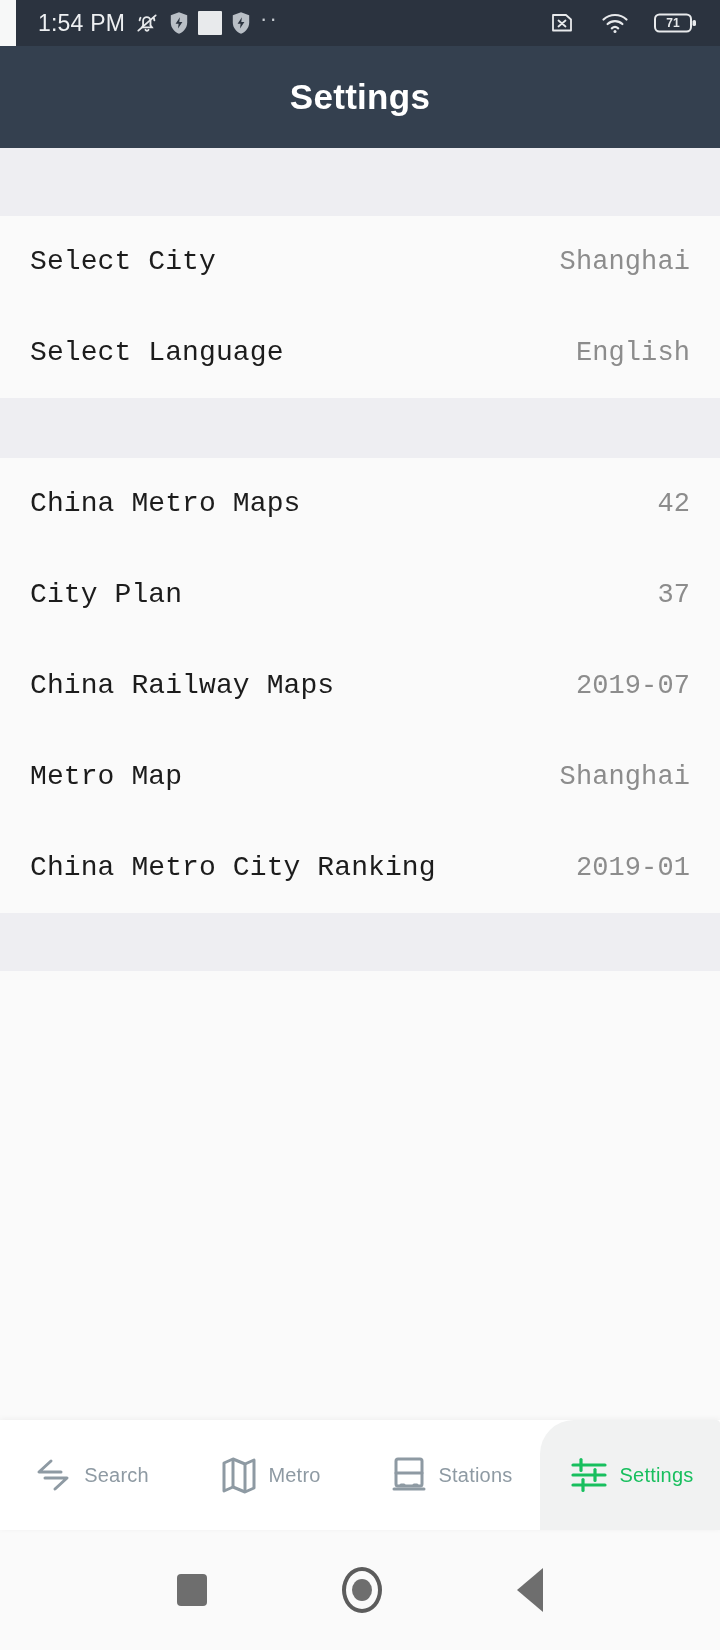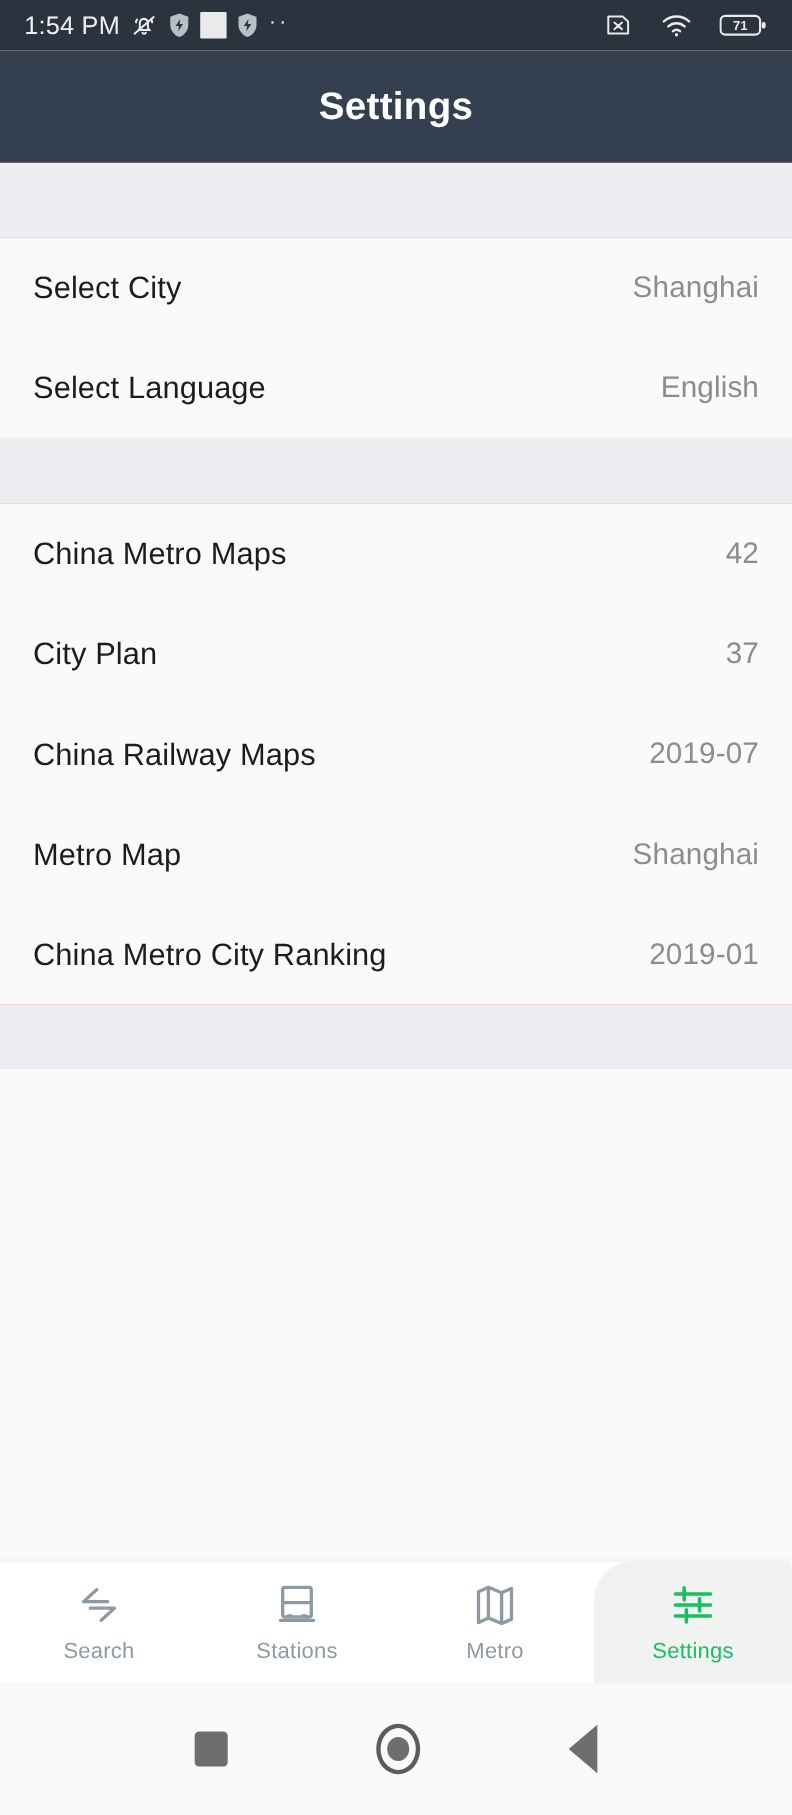--- a/index.html
+++ b/index.html
@@ -9,59 +9,60 @@
     background:#f7f8f8;
     overflow:hidden;
   }
   #screen { position:relative; width:720px; height:1650px; display:flex; flex-direction:column; }
 
   
   .statusbar {
     height:46px; background:#2b333f; color:#e8eaec;
     display:flex; align-items:center; padding:0 22px;
     flex:0 0 auto;
+    margin-left:16px;
   }
   .sb-left { display:flex; align-items:center; gap:9px; }
   .sb-right { margin-left:auto; display:flex; align-items:center; gap:24px; }
   .sb-time { font-size:23px; letter-spacing:.2px; font-weight:400; color:#eef0f2; }
   .sb-icon { display:flex; align-items:center; justify-content:center; }
   .sb-square { width:24px; height:24px; background:#e8eaec; border-radius:1px; }
   .sb-dots { font-size:22px; letter-spacing:2px; color:#c7ccd2; line-height:1; padding-bottom:8px;}
 
   
   .appbar {
     height:102px; background:#34404f;
     display:flex; align-items:center; justify-content:center;
     flex:0 0 auto;
   }
   .appbar-title { color:#ffffff; font-size:35px; font-weight:700; letter-spacing:.3px; }
 
   
-  .content { flex:1 1 auto; background:#be185d; display:flex; flex-direction:column; overflow:hidden; }
+  .content { flex:1 1 auto; background:#bef264; display:flex; flex-direction:column; overflow:hidden;font-family:Liberation Mono, monospace; }
   .gap { background:#eeeef2; flex:0 0 auto; }
   .gap.g1 { height:68px; }
   .gap.g2 { height:60px; }
   .gap.g3 { height:58px; }
   .group { background:#fafafa; flex:0 0 auto; }
   .row {
     height:91px; display:flex; align-items:center;
     padding:0 30px; background:#fafafa;
   }
   .row-label { font-size:28px; color:#1c1c1c; font-weight:400; letter-spacing:.1px; }
   .row-value { margin-left:auto; font-size:27px; color:#8c8c8c; font-weight:400; letter-spacing:.1px; }
   .filler { flex:1 1 auto; background:#fafafa; }
 
   
   .tabbar {
     height:110px; background:#ffffff; display:flex; align-items:stretch;
     flex:0 0 auto; position:relative; z-index:2;
     box-shadow:0 -1px 6px rgba(0,0,0,0.05);
   }
   .tab {
-    flex:1 1 0; display:flex; flex-direction:column;
+    flex:1 1 0; display:flex; flex-direction:row;
     align-items:center; justify-content:center; gap:9px;
     position:relative;
   }
   .tab.active { background:#f1f2f2; border-top-left-radius:34px; border-top-right-radius:4px; }
   .tab-label { font-size:20px; color:#8e9aa3; letter-spacing:.2px; }
   .tab.active .tab-label { color:#18bf5e; }
   .tab-icon { height:44px; display:flex; align-items:center; justify-content:center; }
 
   
   .navbar {
@@ -194,40 +195,40 @@
         <svg width="44" height="40" viewBox="0 0 44 40" fill="none" stroke="#8e9aa3" stroke-width="3" stroke-linecap="round" stroke-linejoin="round">
           <path d="M20 6 L8 17 L30 17"></path>
           <path d="M24 34 L36 23 L14 23"></path>
         </svg>
       </span>
       <span class="tab-label">Search</span>
     </div>
 
     <div class="tab">
       <span class="tab-icon">
+        <svg width="40" height="42" viewBox="0 0 40 42" fill="none" stroke="#8e9aa3" stroke-width="3" stroke-linejoin="round">
+          <path d="M5 9 L14 5 L26 10 L35 6 L35 34 L26 38 L14 33 L5 37 Z"></path>
+          <path d="M14 5 L14 33"></path>
+          <path d="M26 10 L26 38"></path>
+        </svg>
+      </span>
+      <span class="tab-label">Metro</span>
+    </div>
+
+    <div class="tab">
+      <span class="tab-icon">
         <svg width="42" height="42" viewBox="0 0 42 42" fill="none" stroke="#8e9aa3" stroke-width="3" stroke-linecap="round" stroke-linejoin="round">
           <rect x="8" y="5" width="26" height="27" rx="2"></rect>
           <path d="M8 19 L34 19"></path>
           <path d="M6 35 L36 35"></path>
           <path d="M13 31 L16 31"></path>
           <path d="M26 31 L29 31"></path>
         </svg>
       </span>
       <span class="tab-label">Stations</span>
-    </div>
-
-    <div class="tab">
-      <span class="tab-icon">
-        <svg width="40" height="42" viewBox="0 0 40 42" fill="none" stroke="#8e9aa3" stroke-width="3" stroke-linejoin="round">
-          <path d="M5 9 L14 5 L26 10 L35 6 L35 34 L26 38 L14 33 L5 37 Z"></path>
-          <path d="M14 5 L14 33"></path>
-          <path d="M26 10 L26 38"></path>
-        </svg>
-      </span>
-      <span class="tab-label">Metro</span>
     </div>
 
 
     <div class="tab active">
       <span class="tab-icon">
         <svg width="44" height="42" viewBox="0 0 44 42" fill="none" stroke="#18bf5e" stroke-width="3.2" stroke-linecap="round">
           <path d="M6 11 L38 11"></path>
           <path d="M6 21 L38 21"></path>
           <path d="M6 31 L38 31"></path>
           <path d="M14 5.5 L14 16.5"></path>

